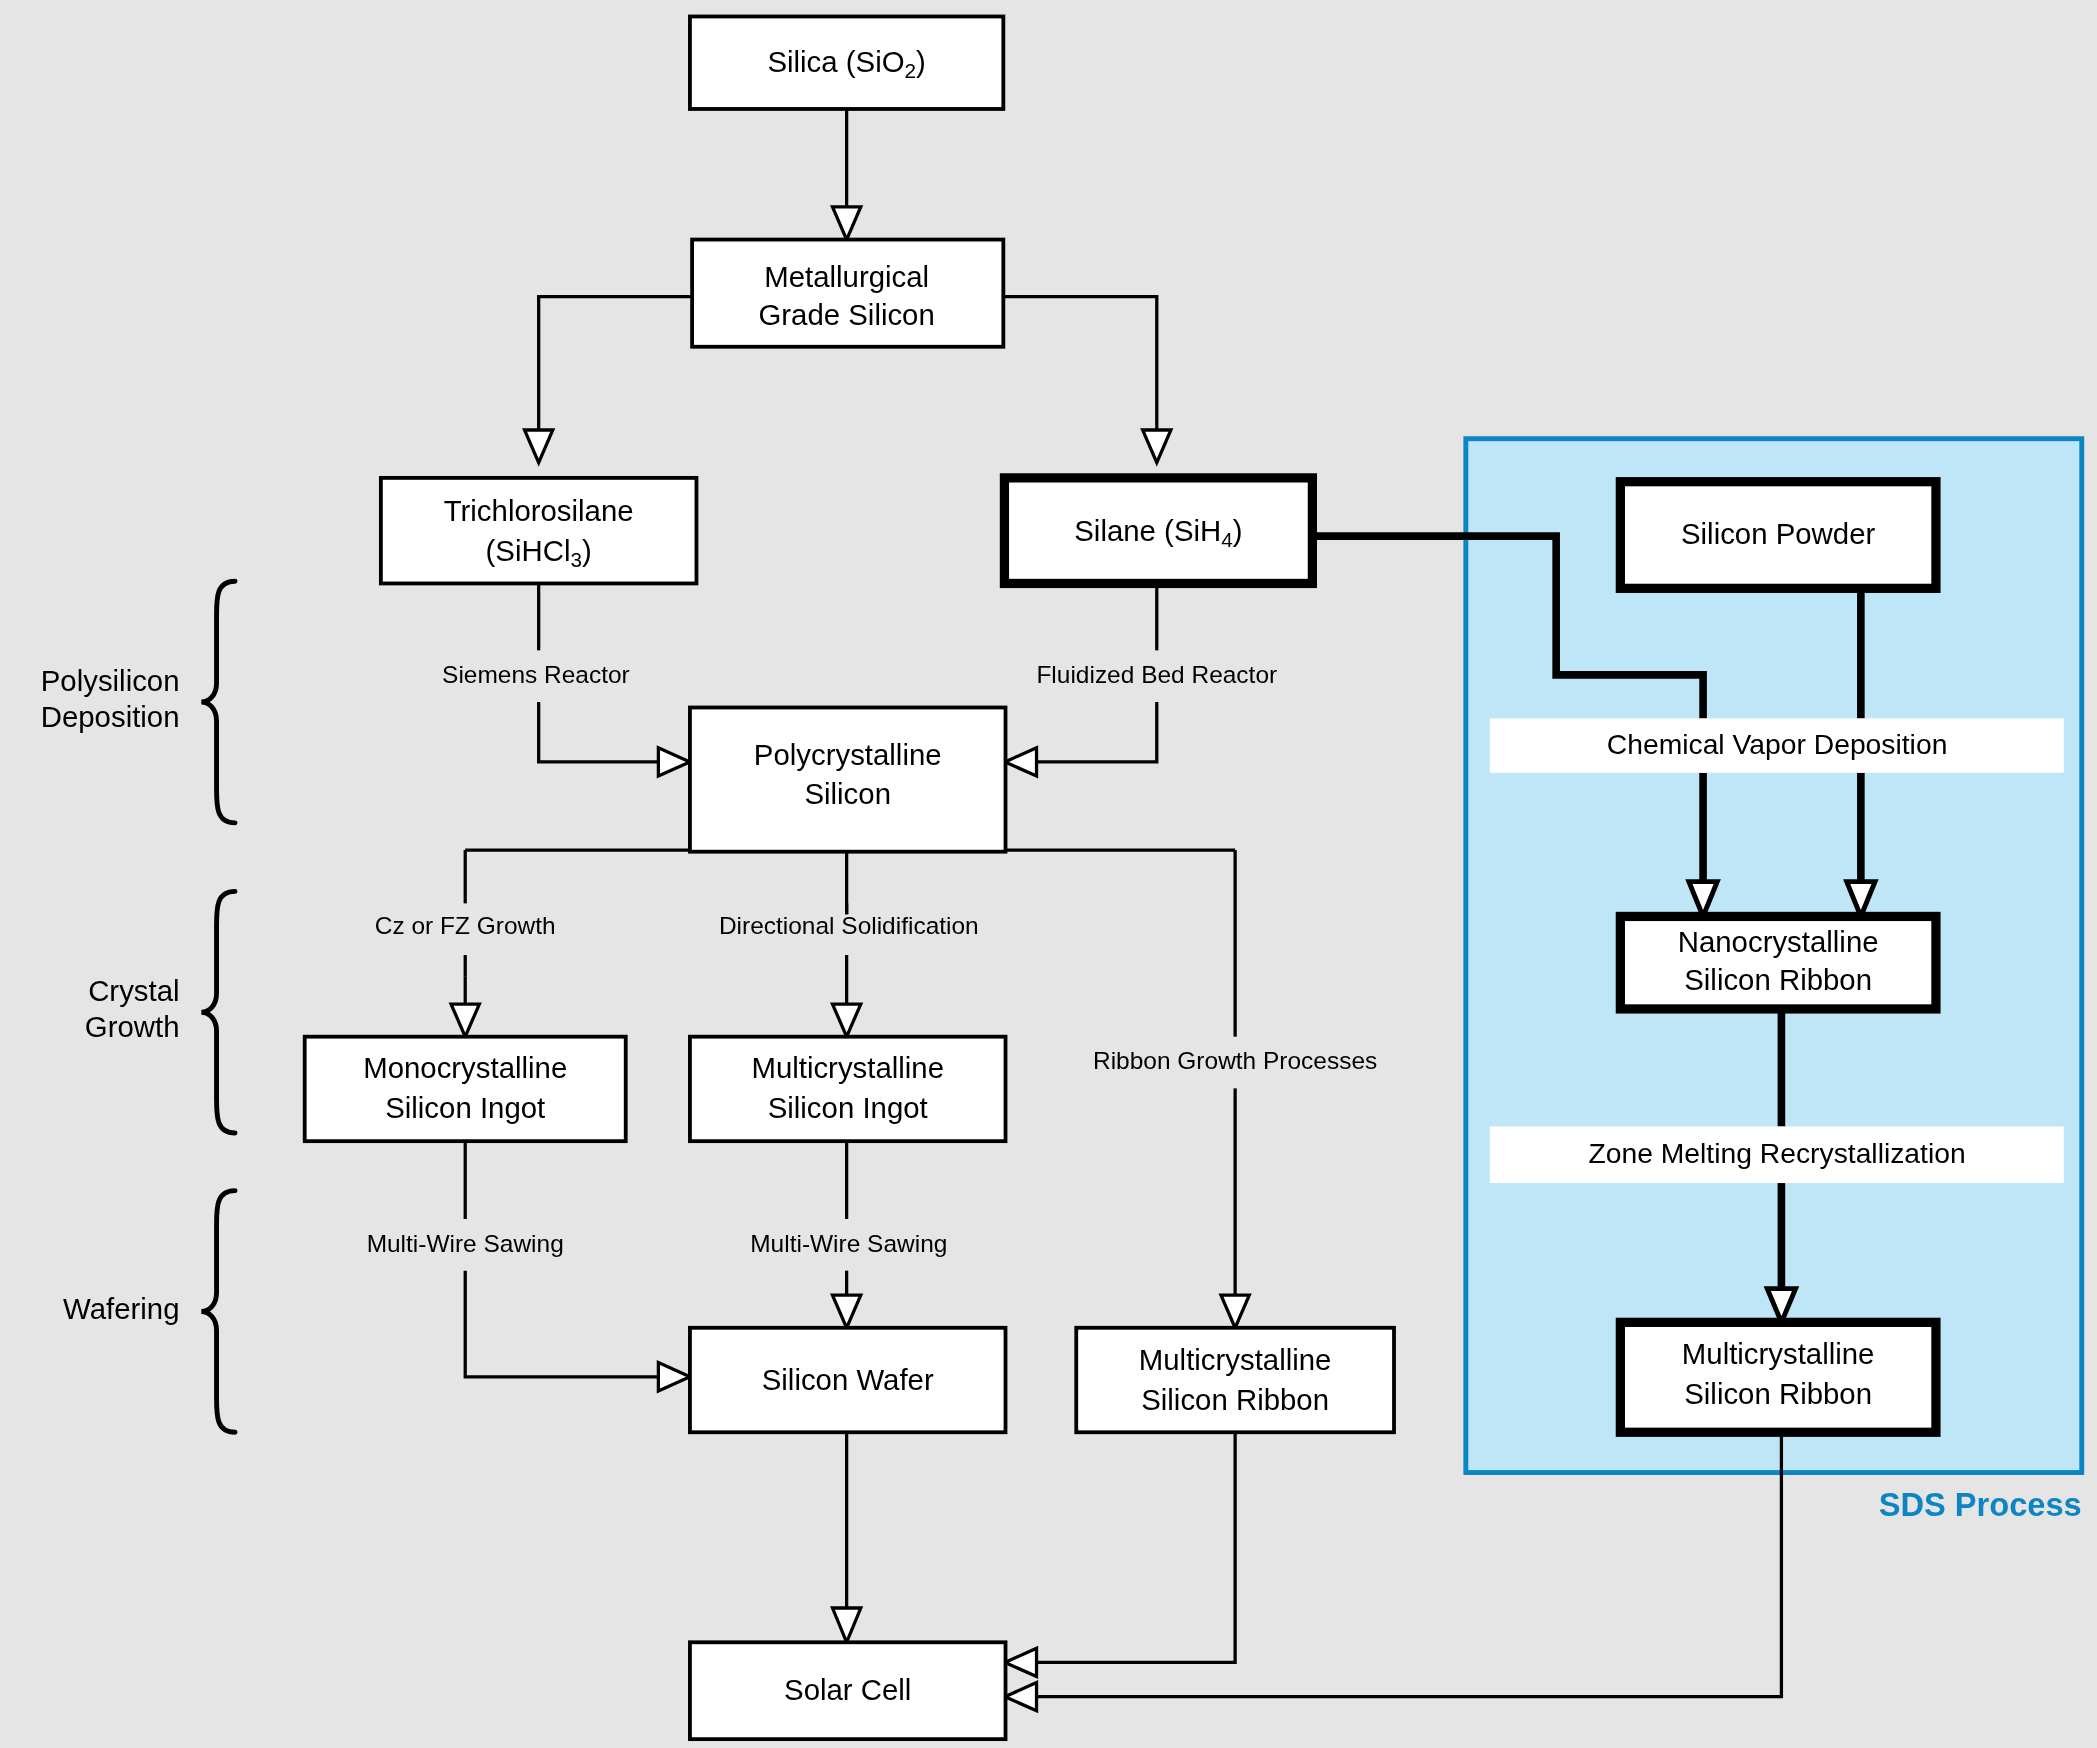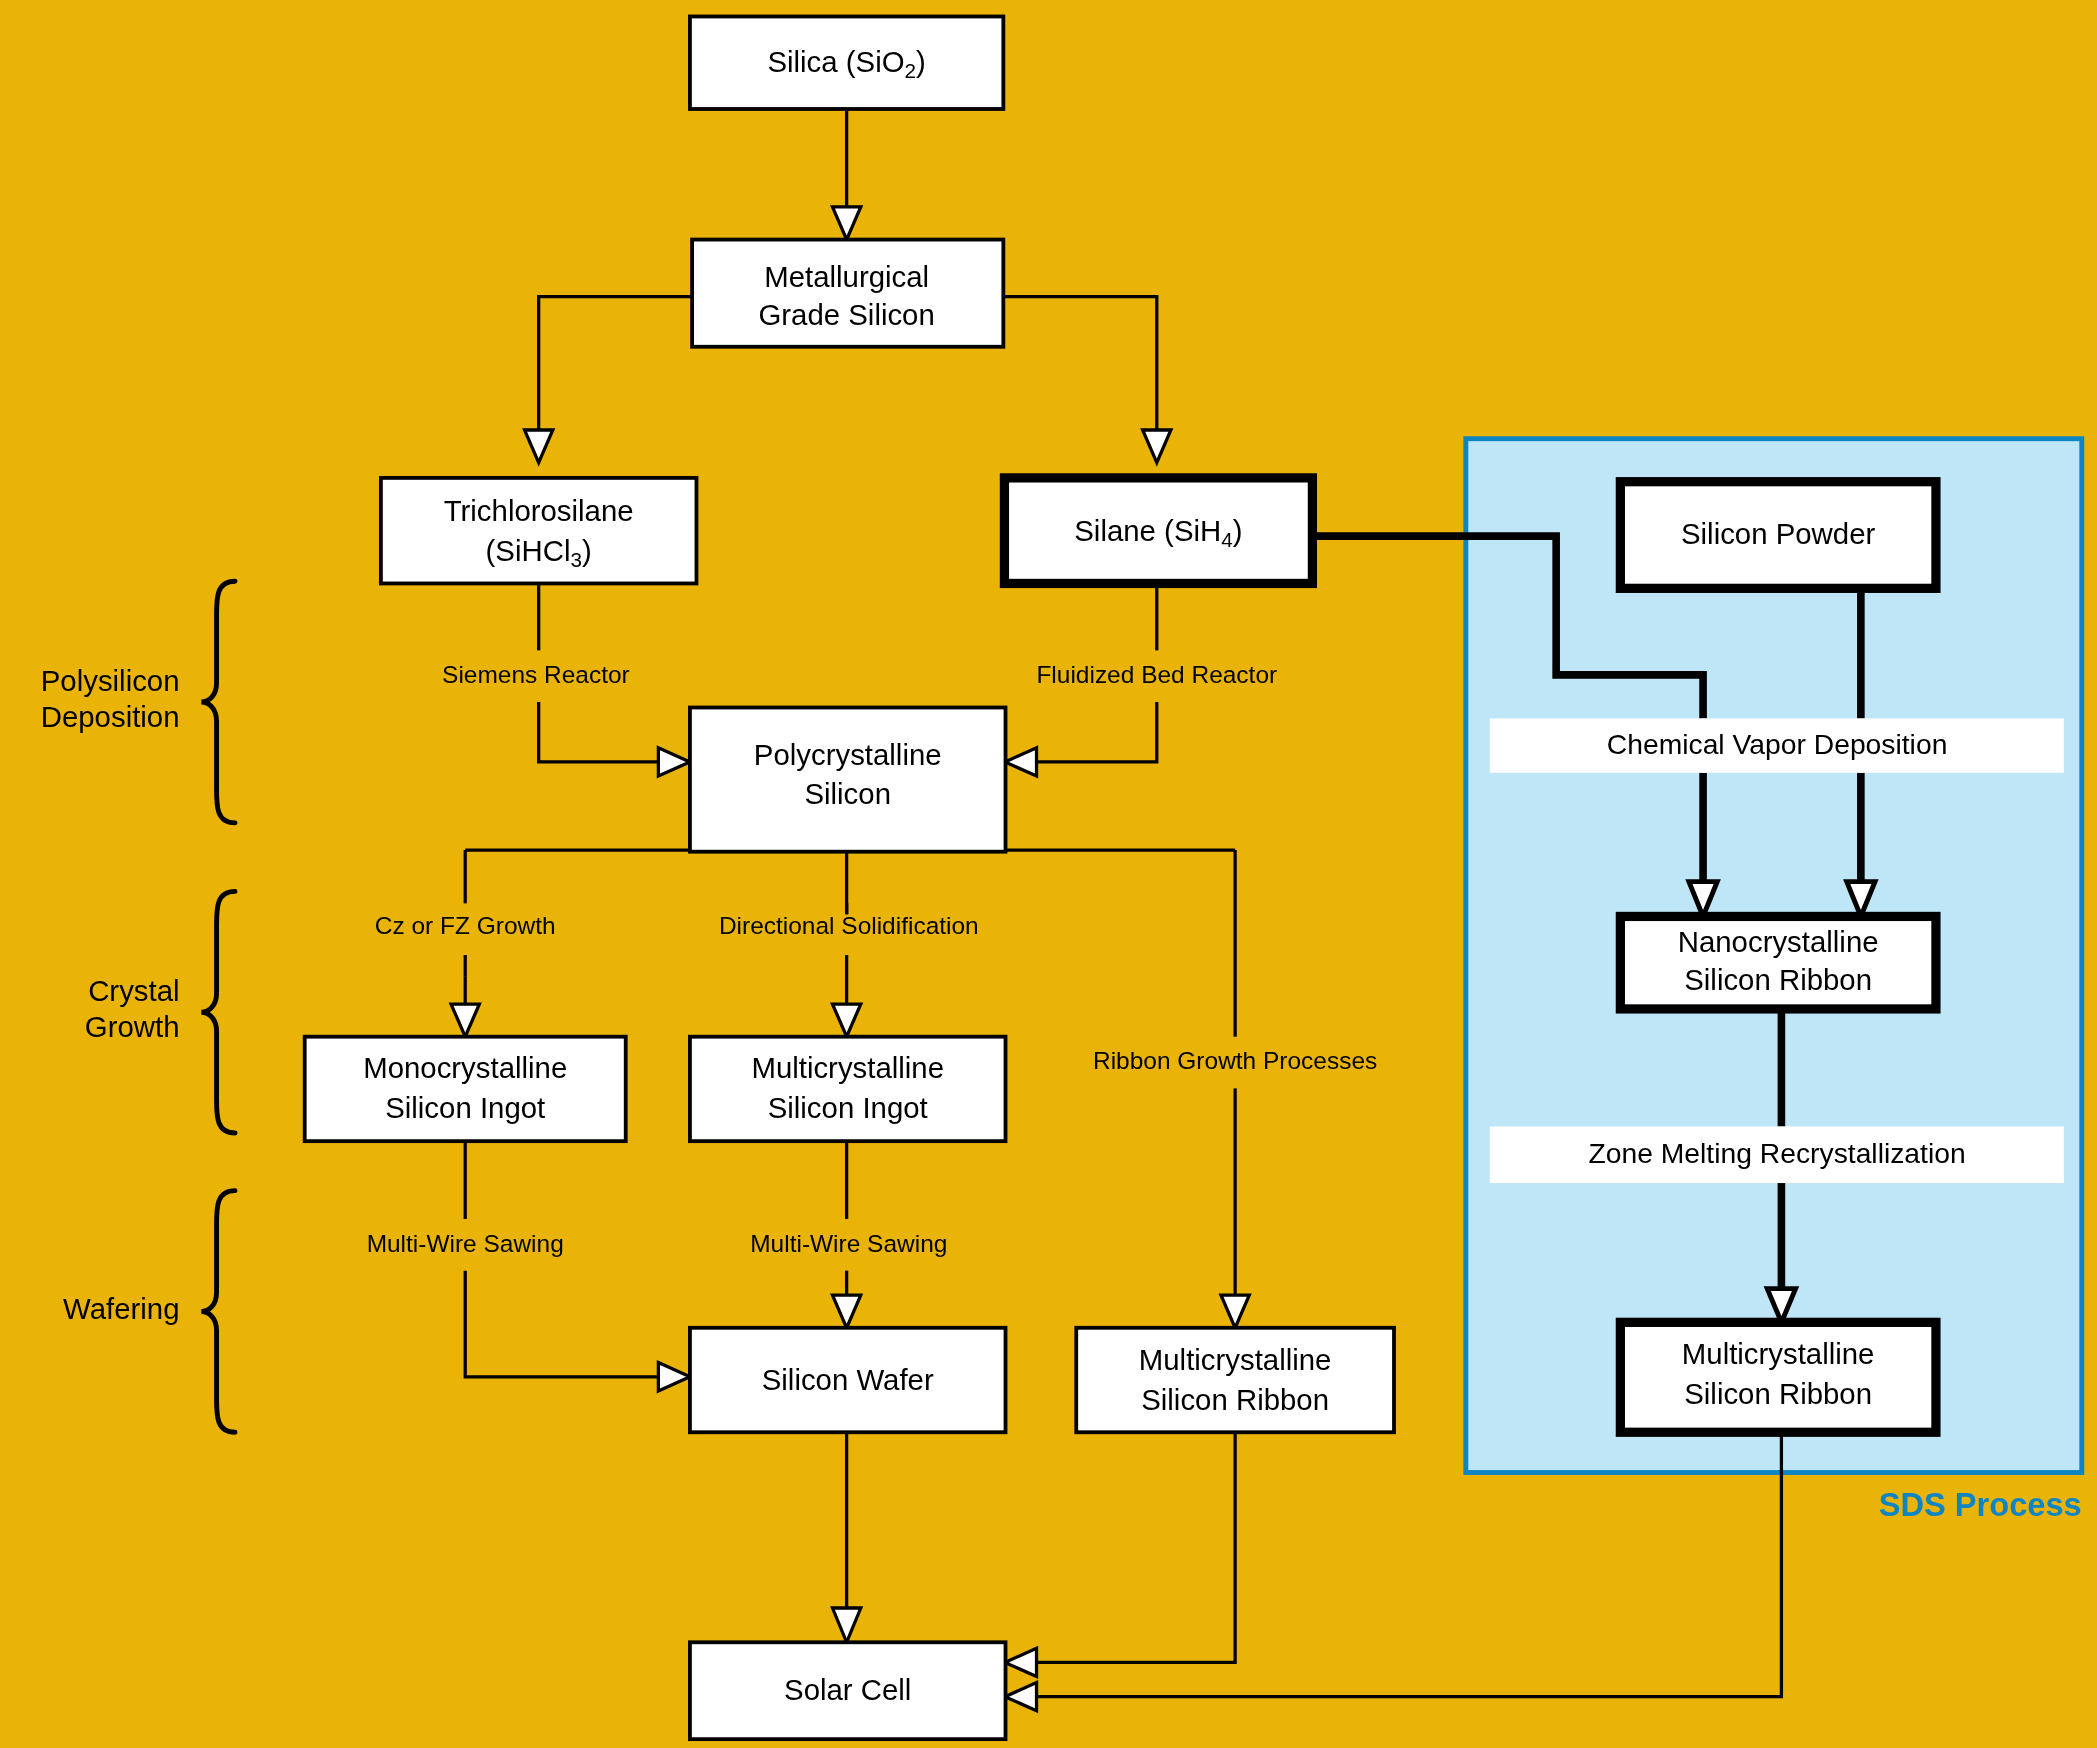--- a/index.html
+++ b/index.html
@@ -11,21 +11,21 @@
   body {
     width: 2097px;
     height: 1748px;
     font-family: "Liberation Sans", sans-serif;
     overflow: hidden;
   }
   #diagram-root {
     position: relative;
     width: 2097px;
     height: 1748px;
-    background: #eab308;
+    background: #e5e5e5;
   }
   svg#flow-svg {
     position: absolute;
     top: 0;
     left: 0;
     width: 2097px;
     height: 1748px;
     display: block;
   }
   .node-rect {

